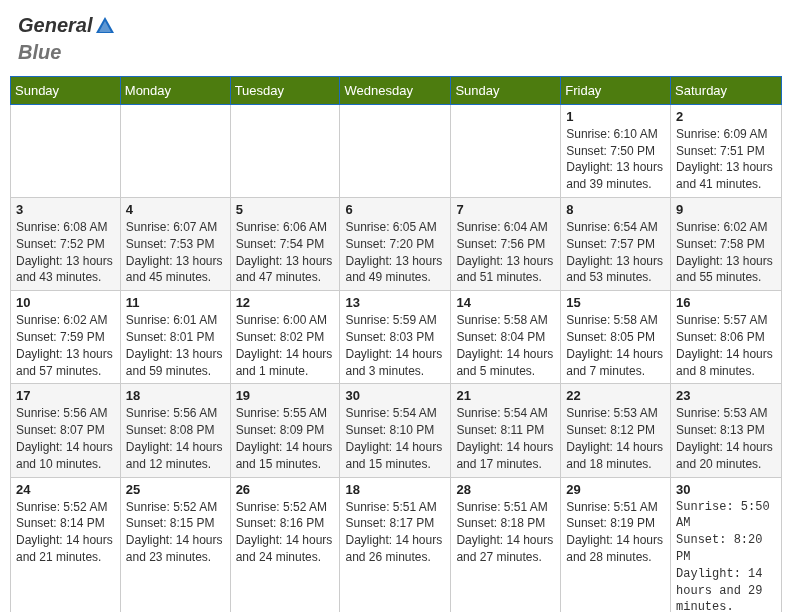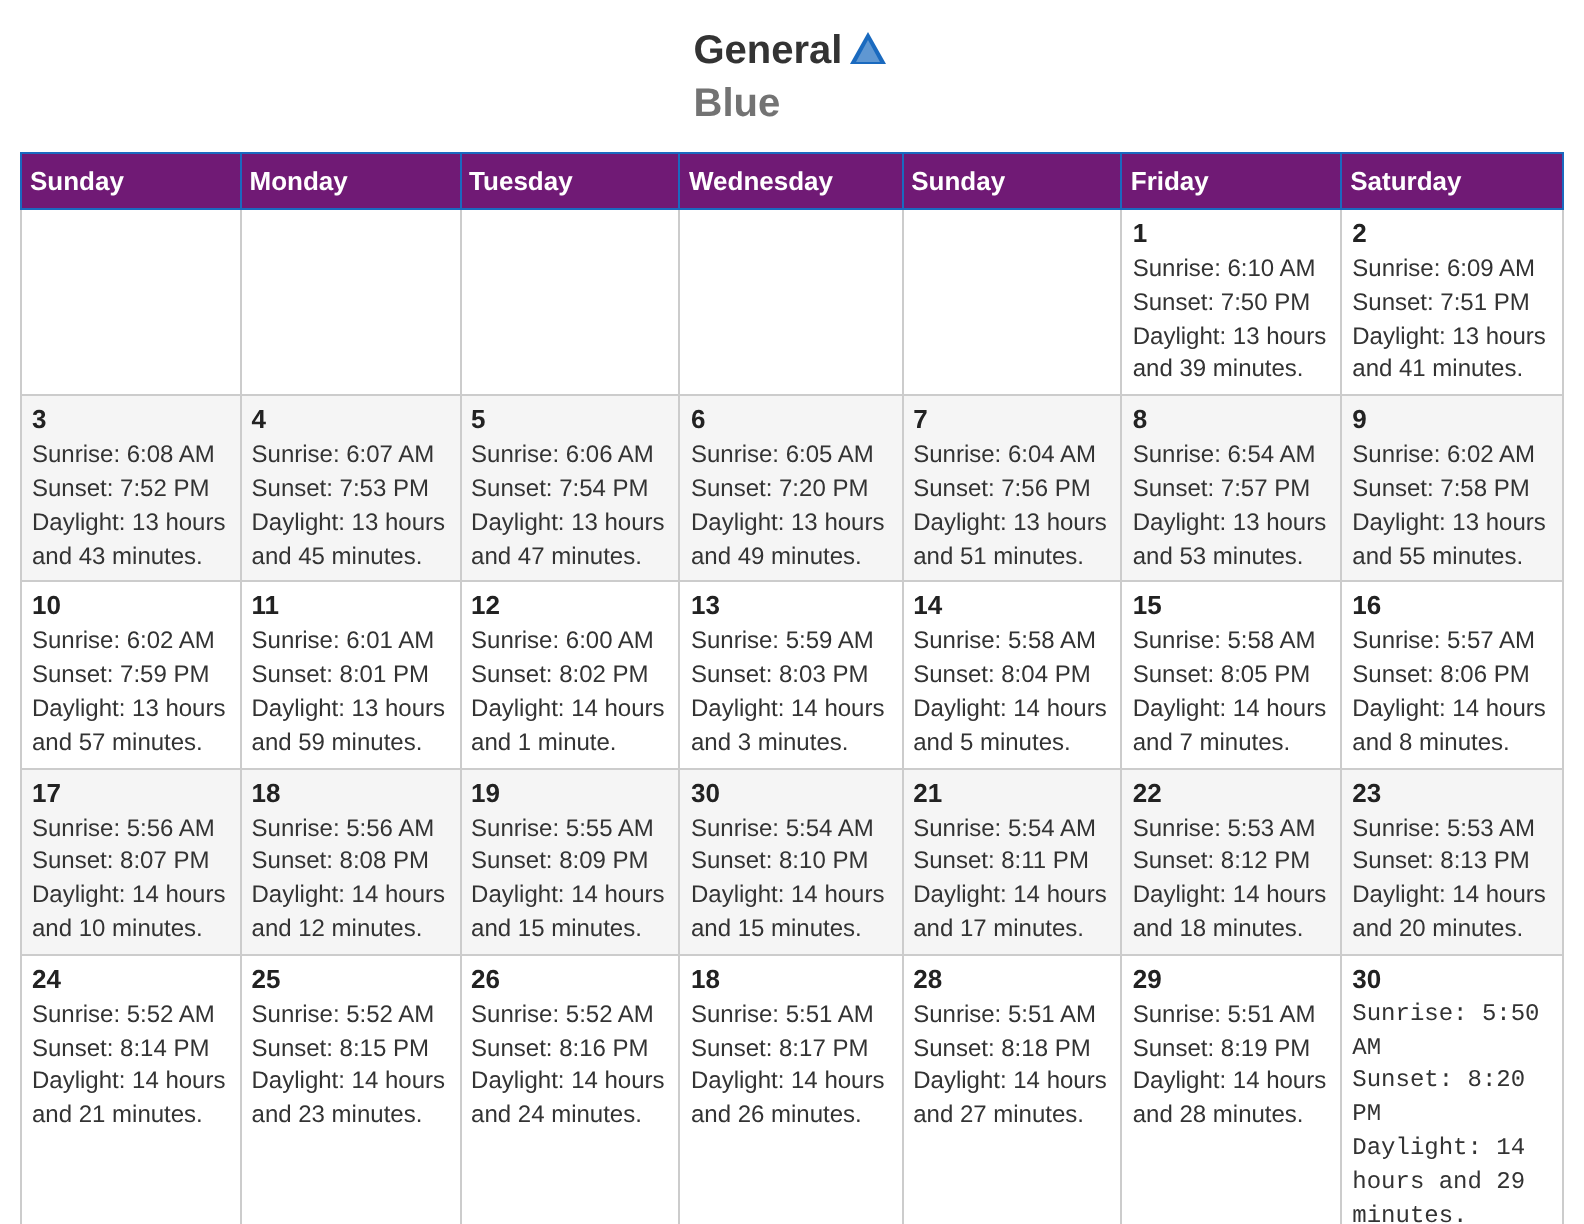--- a/index.html
+++ b/index.html
@@ -5,24 +5,25 @@
     * { box-sizing: border-box; margin: 0; padding: 0; }
     body {
       font-family: Arial, sans-serif;
       background: #fff;
       width: 792px;
       min-height: 612px;
       padding: 10px;
     }
     .header {
       display: flex;
-      justify-content: center;
+      justify-content: flex-start;
       align-items: flex-start;
       margin-bottom: 8px;
       padding: 4px 8px;
+      font-style: italic;
     }
     .logo {
       display: flex;
       flex-direction: column;
       align-items: flex-start;
     }
     .title-block {
       text-align: right;
     }
     .month-title {
@@ -33,26 +34,26 @@
     .location {
       font-size: 15px;
       color: #555;
     }
     .calendar {
       width: 100%;
       border-collapse: collapse;
       font-size: 11px;
     }
     .calendar th {
-      background: #701a75;
+      background: #4d7c0f;
       color: #fff;
       padding: 6px 4px;
       text-align: left;
       font-size: 13px;
-      font-weight: bold;
+      font-weight: normal;
       border: 1px solid #1a6abf;
     }
     .calendar td {
       border: 1px solid #ccc;
       vertical-align: top;
       padding: 4px 5px;
       width: 113px;
       min-height: 80px;
       height: 88px;
       background: #fff;

